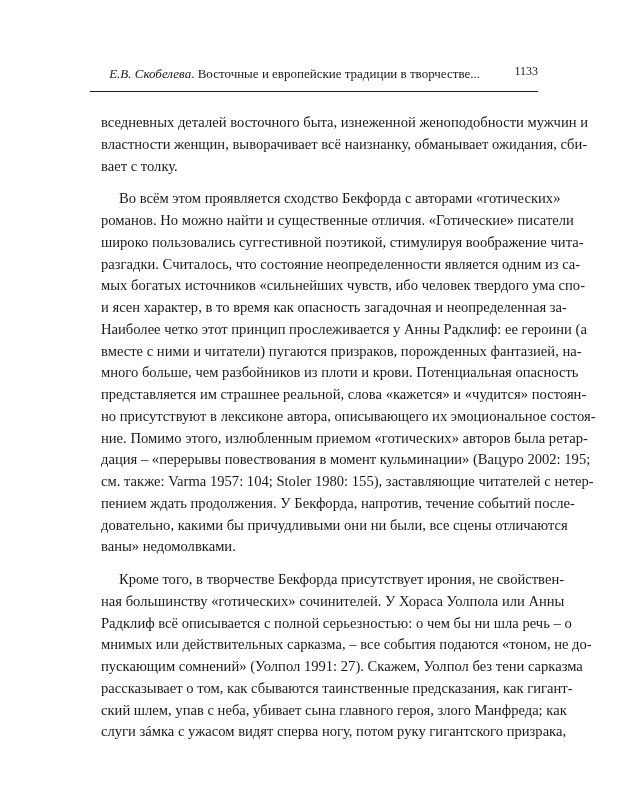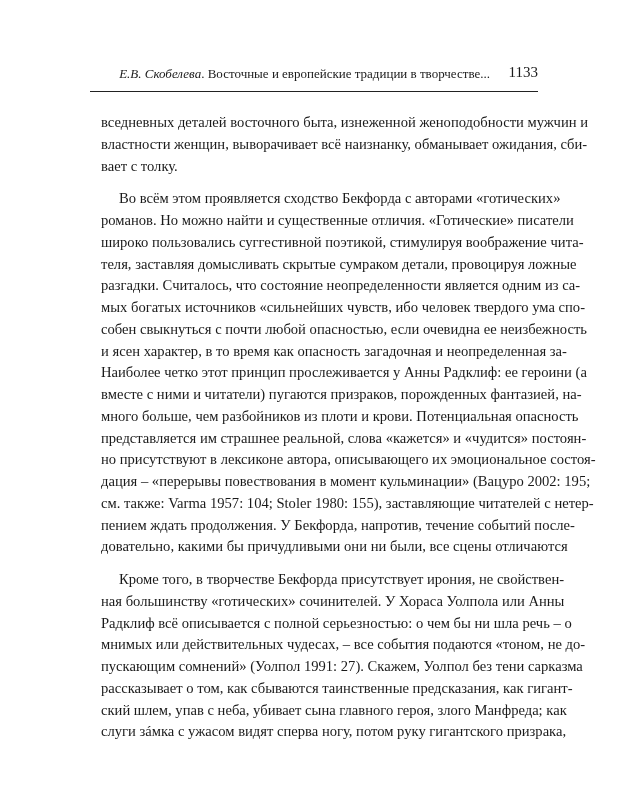--- a/index.html
+++ b/index.html
@@ -1,22 +1,22 @@
 <!DOCTYPE html>
 <html><head>
 <meta charset="utf-8">
 <style>
   html, body { margin: 0; padding: 0; background: #ffffff; }
   body { width: 627px; height: 800px; position: relative; overflow: hidden;
          font-family: "Liberation Serif", "DejaVu Serif", serif; color: #1a1a1a; }
   .header { position: absolute; left: 90px; top: 64px; width: 448px; height: 22px;
             font-size: 13px; }
-  .header-title { position: absolute; right: 48px; top: 2px; white-space: nowrap; }
+  .header-title { position: absolute; right: 58px; top: 2px; white-space: nowrap; }
   .header-title .author { font-style: italic; }
-  .page-number { position: absolute; right: 0; top: 0; font-size: 15px; }
+  .page-number { position: absolute; right: 0; top: 0; font-size: 12px; }
   .rule { position: absolute; left: 90px; top: 91px; width: 448px; height: 1px; background: #222; }
   .body-text { position: absolute; left: 90px; top: 101px; width: 448px;
                font-size: 14.6px; line-height: 21.75px; }
   .para { margin: 11px; text-align: justify; }
   .line { display: block; text-align: justify; text-align-last: justify; white-space: nowrap; }
   .line.last { text-align-last: left; }
   .line.indent { padding-left: 18px; }
 </style>
 </head>
 <body>
@@ -30,38 +30,38 @@
 <div class="body-text" id="body-text">
     <div class="para">
       <span class="line">вседневных деталей восточного быта, изнеженной женоподобности мужчин и</span>
       <span class="line">властности женщин, выворачивает всё наизнанку, обманывает ожидания, сби-</span>
       <span class="line last">вает с толку.</span>
     </div>
     <div class="para">
       <span class="line indent">Во всём этом проявляется сходство Бекфорда с авторами «готических»</span>
       <span class="line">романов. Но можно найти и существенные отличия. «Готические» писатели</span>
       <span class="line">широко пользовались суггестивной поэтикой, стимулируя воображение чита-</span>
-      <span class="line">теля, заставляя домысливать скрытые сумраком детали, провоцируя ложные</span>
       <span class="line">разгадки. Считалось, что состояние неопределенности является одним из са-</span>
       <span class="line">мых богатых источников «сильнейших чувств, ибо человек твердого ума спо-</span>
-      <span class="line">собен свыкнуться с почти любой опасностью, если очевидна ее неизбежность</span>
       <span class="line">и ясен характер, в то время как опасность загадочная и неопределенная за-</span>
       <span class="line">Наиболее четко этот принцип прослеживается у Анны Радклиф: ее героини (а</span>
       <span class="line">вместе с ними и читатели) пугаются призраков, порожденных фантазией, на-</span>
       <span class="line">много больше, чем разбойников из плоти и крови. Потенциальная опасность</span>
       <span class="line">представляется им страшнее реальной, слова «кажется» и «чудится» постоян-</span>
       <span class="line">но присутствуют в лексиконе автора, описывающего их эмоциональное состоя-</span>
+      <span class="line">ние. Помимо этого, излюбленным приемом «готических» авторов была ретар-</span>
       <span class="line">дация – «перерывы повествования в момент кульминации» (Вацуро 2002: 195;</span>
       <span class="line">см. также: Varma 1957: 104; Stoler 1980: 155), заставляющие читателей с нетер-</span>
       <span class="line">пением ждать продолжения. У Бекфорда, напротив, течение событий после-</span>
       <span class="line">довательно, какими бы причудливыми они ни были, все сцены отличаются</span>
+      <span class="line last">ваны» недомолвками.</span>
     </div>
     <div class="para">
       <span class="line indent">Кроме того, в творчестве Бекфорда присутствует ирония, не свойствен-</span>
       <span class="line">ная большинству «готических» сочинителей. У Хораса Уолпола или Анны</span>
       <span class="line">Радклиф всё описывается с полной серьезностью: о чем бы ни шла речь – о</span>
-      <span class="line">мнимых или действительных чудесах, – все события подаются «тоном, не до-</span>
+      <span class="line">мнимых или действительных сарказма, – все события подаются «тоном, не до-</span>
       <span class="line">пускающим сомнений» (Уолпол 1991: 27). Скажем, Уолпол без тени сарказма</span>
       <span class="line">рассказывает о том, как сбываются таинственные предсказания, как гигант-</span>
       <span class="line">ский шлем, упав с неба, убивает сына главного героя, злого Манфреда; как</span>
       <span class="line">слуги зáмка с ужасом видят сперва ногу, потом руку гигантского призрака,</span>
     </div>
   </div>
 
 </body></html>

